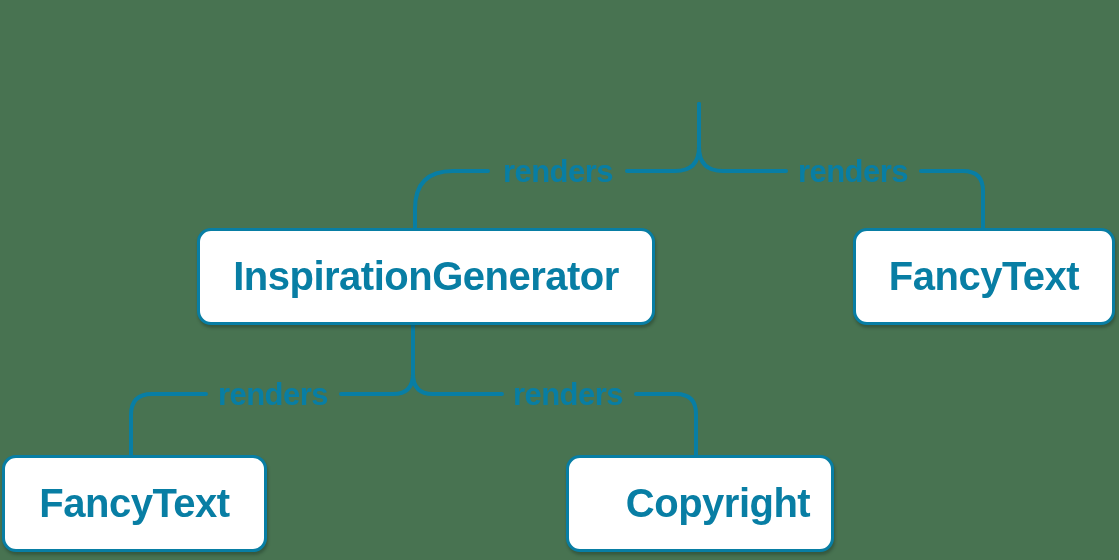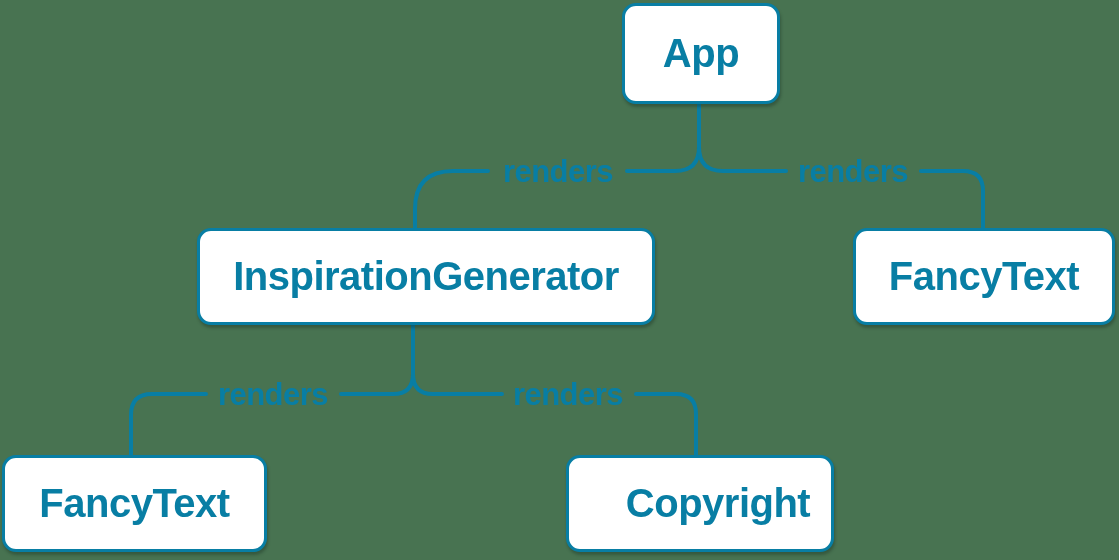--- a/index.html
+++ b/index.html
@@ -74,23 +74,20 @@
 
     <path d="M 413 326 V 374 Q 413 394 433 394 H 502"></path>
     <path d="M 636 394 H 676 Q 696 394 696 414 V 455"></path>
 
     <text class="edge-label" x="558" y="171">renders</text>
     <text class="edge-label" x="853" y="171">renders</text>
     <text class="edge-label" x="273" y="394">renders</text>
     <text class="edge-label" x="568" y="394">renders</text>
   </svg>
 
-  <div class="node" style="left:622px; top:3px; width:158px; height:101px;">
-    <span class="node-label">App</span>
-  </div>
 
   <div class="node" style="left:197px; top:228px; width:458px; height:97px;text-align:center;">
     <span class="node-label">InspirationGenerator</span>
   </div>
 
   <div class="node" style="left:853px; top:228px; width:262px; height:97px;">
     <span class="node-label">FancyText</span>
   </div>
 
   <div class="node" style="left:2px; top:455px; width:265px; height:97px;">

